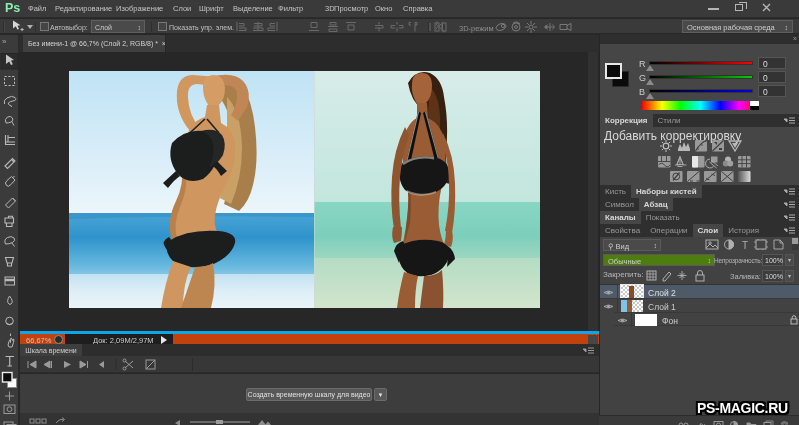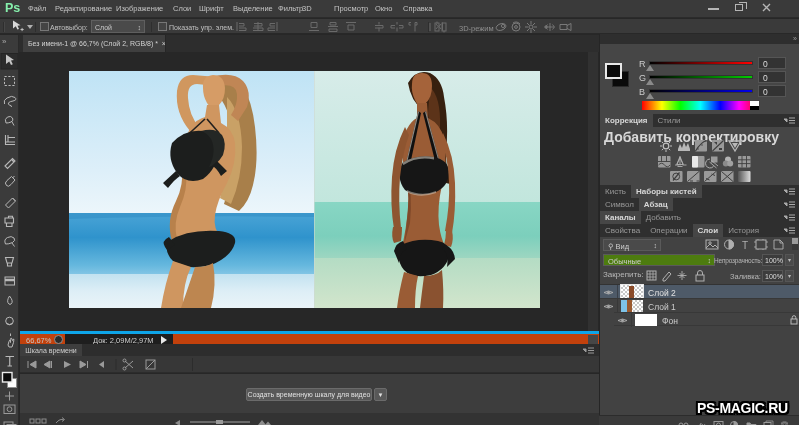--- a/index.html
+++ b/index.html
@@ -41,21 +41,21 @@
 <body>
 <div id="menubar" class="abs">
   <span class="ps">Ps</span>
   <span class="m" style="left:28px">Файл</span>
   <span class="m" style="left:55px">Редактирование</span>
   <span class="m" style="left:116px">Изображение</span>
   <span class="m" style="left:173px">Слои</span>
   <span class="m" style="left:199px">Шрифт</span>
   <span class="m" style="left:233px">Выделение</span>
   <span class="m" style="left:278px">Фильтр</span>
-  <span class="m" style="left:302px">3D</span>
+  <span class="m" style="left:325px">3D</span>
   <span class="m" style="left:334px">Просмотр</span>
   <span class="m" style="left:375px">Окно</span>
   <span class="m" style="left:403px">Справка</span>
   <span style="position:absolute;left:708px;top:8px;width:11px;height:2px;background:#b5b5b5"></span>
   <span style="position:absolute;left:735px;top:4px;width:8px;height:7px;border:1px solid #b5b5b5"></span>
   <span style="position:absolute;left:739px;top:2px;width:8px;height:7px;border:1px solid #b5b5b5;border-left:none;border-bottom:none"></span>
   <svg style="position:absolute;left:762px;top:3px" width="9" height="9" viewBox="0 0 9 9">
       <path d="M1 1 L8 8 M8 1 L1 8" stroke="#b5b5b5" stroke-width="1.4"></path>
     </svg>
 </div>
@@ -104,20 +104,21 @@
    <circle cx="22" cy="7" r="4"></circle>
         <circle cx="22" cy="7" r="1.4"></circle>
         <path d="M26 4 a5 5 0 0 0 -7 -1"></path>
    <circle cx="37" cy="7" r="2"></circle>
         <path d="M37 1 v3 m0 6 v3 M31 7 h3 m6 0 h3 M33 3 l2 2 m4 4 l2 2 M41 3 l-2 2 m-4 4 l-2 2"></path>
    <path d="M52 7 h8 m-4 -4 v8 m-2.5 -6.5 l-2 2.5 l2 2.5 m5 -5 l2 2.5 l-2 2.5 m-2.5 -8 l0 0" stroke-width="0.8"></path>
         <circle cx="52" cy="7" r="1.2"></circle>
    <path d="M66 4.5 h7 v5 h-7 z M73 5.5 l4 -2 v7 l-4 -2"></path>
   </g>
  </svg>
+ <span class="dd" style="position:absolute;left:682px;top:1px;width:111px;height:13px;font-size:7.5px;padding:2px 4px 0;line-height:10px">Основная рабочая среда<span style="float:right;font-size:7px">↕</span></span>
 </div>
 <div id="tabstrip" class="abs">
     <div id="doctab">Без имени-1 @ 66,7% (Слой 2, RGB/8) * &nbsp;×</div>
   </div>
 <div id="toolbar" class="abs">
  <div style="position:absolute;left:2px;top:2px;font-size:8px;color:#aaa;letter-spacing:-1px">»</div>
  <svg width="19" height="330" style="position:absolute;left:0;top:18px" viewBox="0 0 19 330">
       <g transform="translate(0,0)">
         <rect x="1" y="0.5" width="17" height="15.5" fill="#2c2c2c" stroke="#242424"></rect>
         <path d="M6 1.5 L6 11 L9.2 8.4 L11 12 L12.8 11.2 L11 7.6 L14 7 Z" fill="#c6c6c6"></path>
@@ -365,21 +366,21 @@
   <div style="position:absolute;left:46px;top:36px;width:0;height:0;border-left:4px solid transparent;border-right:4px solid transparent;border-bottom:6px solid #8a8a8a"></div>
   <div style="position:absolute;left:158px;top:28px;width:28px;height:12px;background:#333;border:1px solid #555;font-size:8.5px;color:#ddd;padding:1px 0 0 4px">0</div>
   <div style="position:absolute;left:42px;top:44px;width:117px;height:9px;background:linear-gradient(to right,#f00,#ff0 17%,#0f0 33%,#0ff 50%,#00f 67%,#f0f 83%,#f00)"></div>
   <div style="position:absolute;left:150px;top:44px;width:9px;height:5px;background:#fff"></div>
   <div style="position:absolute;left:150px;top:49px;width:9px;height:4px;background:#000"></div>
  </div>
  <div class="tabrow" style="top:80px"><span class="t on">Коррекция</span><span class="t">Стили</span><svg class="pmenu" viewBox="0 0 12 7">
         <path d="M0 2 l3 3 l0 -3 z M5 1 h6 M5 3.5 h6 M5 6 h6" stroke="#aaa" fill="#aaa" stroke-width="1"></path>
       </svg></div>
  <div class="section" style="top:93px;height:57px">
-  <div style="position:absolute;left:4px;top:2px;font-size:14px;font-weight:bold;color:#d8d8d8">Добавить корректировку</div>
+  <div style="position:absolute;left:4px;top:2px;font-size:12px;font-weight:normal;color:#d8d8d8">Добавить корректировку</div>
   <svg width="200" height="44" viewBox="0 0 200 44" style="position:absolute;left:0;top:12px">
    <g>
     <circle cx="66" cy="7" r="2.8" fill="none" stroke="#c0c0c0" stroke-width="1.2"></circle>
     <path d="M66 1 v2 M66 11 v2 M60 7 h2 M70 7 h2 M61.8 2.8 l1.5 1.5 M70.2 2.8 l-1.5 1.5 M61.8 11.2 l1.5 -1.5 M70.2 11.2 l-1.5 -1.5" stroke="#c0c0c0" fill="none"></path>
     <path d="M78 12 v-2 l2 -5 l2 4 l2 -6 l2 5 l2 -4 l2 6 v2 z" fill="#b8b8b8"></path>
     <rect x="95" y="1" width="12" height="11.5" fill="#999" rx="1"></rect>
           <path d="M95.5 12 Q101 3 106.5 1.5" stroke="#3e3e3e" fill="none" stroke-width="1.2"></path>
           <path d="M97 10 l2 0 m2 -4 l2 0 m2 -4 l2 0" stroke="#3e3e3e" stroke-width="0.8"></path>
     <rect x="112" y="1" width="12" height="11.5" fill="#999" rx="1"></rect>
           <path d="M112.5 12 L123.5 1.5" stroke="#3e3e3e" stroke-width="1.1"></path>
@@ -416,21 +417,21 @@
     <rect x="138" y="32" width="12.5" height="11" fill="url(#gmet)" rx="1"></rect>
    </g>
   </svg>
  </div>
  <div class="tabrow" style="top:151px"><span class="t">Кисть</span><span class="t on">Наборы кистей</span><svg class="pmenu" viewBox="0 0 12 7">
         <path d="M0 2 l3 3 l0 -3 z M5 1 h6 M5 3.5 h6 M5 6 h6" stroke="#aaa" fill="#aaa" stroke-width="1"></path>
       </svg></div>
  <div class="tabrow" style="top:164px"><span class="t">Символ</span><span class="t on">Абзац</span><svg class="pmenu" viewBox="0 0 12 7">
         <path d="M0 2 l3 3 l0 -3 z M5 1 h6 M5 3.5 h6 M5 6 h6" stroke="#aaa" fill="#aaa" stroke-width="1"></path>
       </svg></div>
- <div class="tabrow" style="top:177px"><span class="t on">Каналы</span><span class="t">Добавить</span><svg class="pmenu" viewBox="0 0 12 7">
+ <div class="tabrow" style="top:177px"><span class="t on">Каналы</span><span class="t">Показать</span><svg class="pmenu" viewBox="0 0 12 7">
         <path d="M0 2 l3 3 l0 -3 z M5 1 h6 M5 3.5 h6 M5 6 h6" stroke="#aaa" fill="#aaa" stroke-width="1"></path>
       </svg></div>
  <div class="tabrow" style="top:190px"><span class="t">Свойства</span><span class="t">Операции</span><span class="t on">Слои</span><span class="t">История</span><svg class="pmenu" viewBox="0 0 12 7">
         <path d="M0 2 l3 3 l0 -3 z M5 1 h6 M5 3.5 h6 M5 6 h6" stroke="#aaa" fill="#aaa" stroke-width="1"></path>
       </svg></div>
  <div class="section" style="top:203px;height:178px;background:#424242">
   <div style="position:absolute;left:3px;top:2px;width:58px;height:12px;background:#4a4a4a;border:1px solid #5a5a5a;font-size:7.5px;color:#ccc;padding:2px 0 0 4px">⚲ Вид <span style="float:right;margin-right:3px;font-size:7px">↕</span></div>
   <svg width="130" height="14" viewBox="0 0 130 14" style="position:absolute;left:66px;top:1px">
    <g stroke="#b0b0b0" fill="none">
     <rect x="40" y="2" width="12" height="9"></rect>

